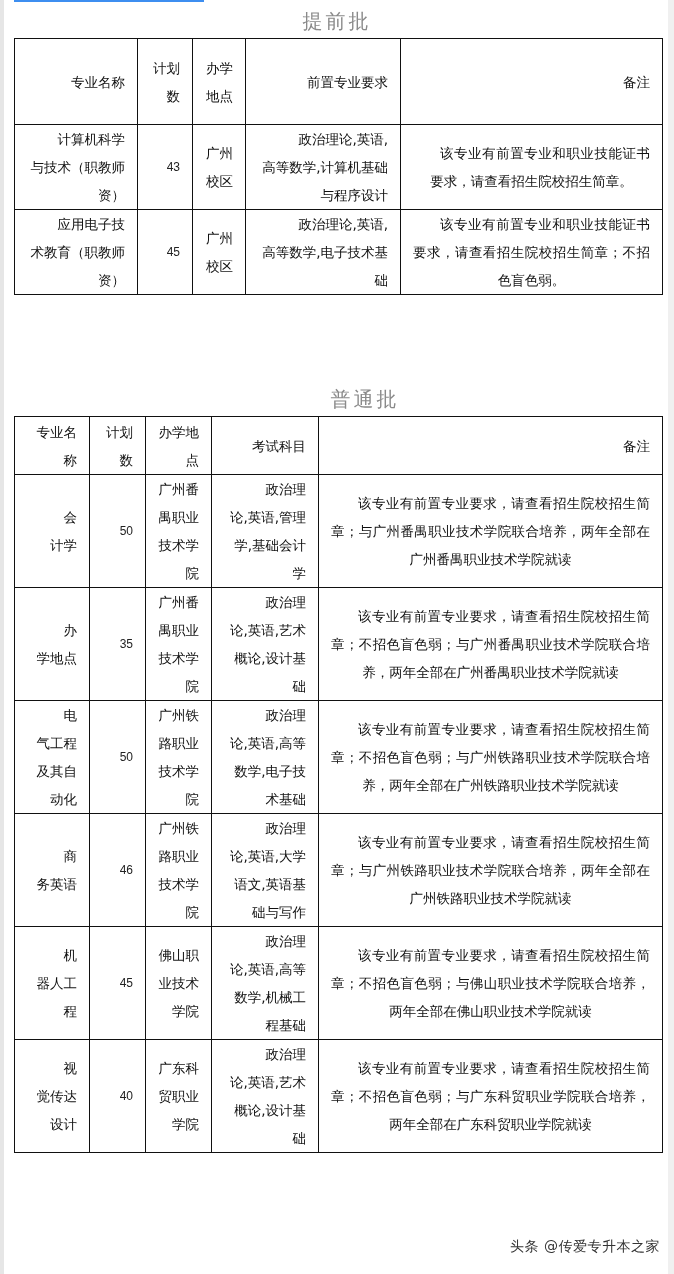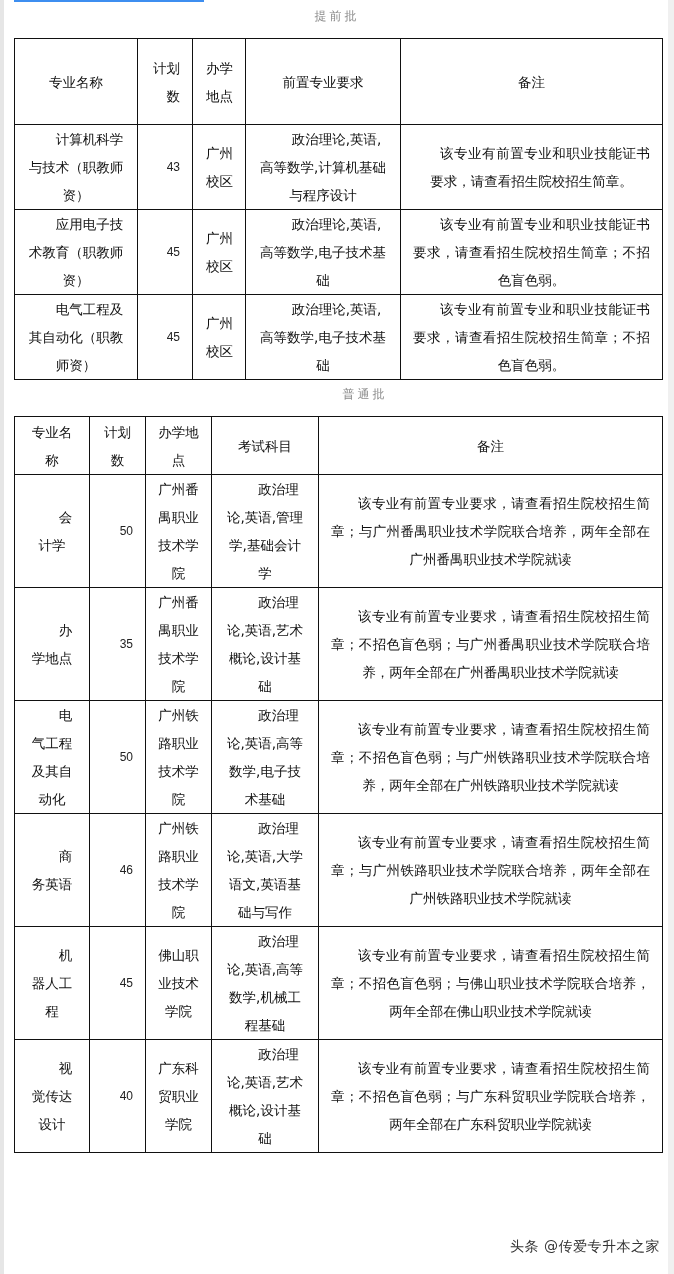--- a/index.html
+++ b/index.html
@@ -8,31 +8,31 @@
     background:#ffffff;
     font-family:"DejaVu Sans","Liberation Sans",sans-serif;
     color:#111;
   }
   .left-rail { position:absolute; left:0; top:0; width:4px; height:1274px; background:#e6e6e6; }
   .right-rail { position:absolute; right:0; top:0; width:6px; height:1274px; background:#f0f0f0; }
   .blue-bar { position:absolute; left:14px; top:0; width:190px; height:2px; background:#3d8ef0; }
   .section-title {
     position:absolute; left:0; width:674px; text-align:center;
     font-family:"DejaVu Serif","Liberation Serif",serif;
-    font-size:12px; letter-spacing:3px; color:#8a8a8a;
+    font-size:20px; letter-spacing:3px; color:#8a8a8a;
   }
   table {
     position:absolute; left:14px; border-collapse:collapse; table-layout:fixed;
     font-size:13.5px; line-height:28px;
   }
   td, th {
     border:1.3px solid #111; padding:0 12px; vertical-align:middle;
     font-weight:normal; word-break:break-all;
   }
-  .c { text-align:center; }
+  .c { text-align:right; }
   .r { text-align:right; }
   .num { text-align:right; color:#222; font-family:"Liberation Sans",sans-serif; font-size:12px; }
   .ind { text-indent:2em; }
   .note-p { text-align:justify; text-align-last:center; }
   #t1 { top:38px; width:648px; }
   #t2 { top:416px; width:648px; font-size:13.5px; }
   .watermark {
     position:absolute; right:14px; top:1238px;
     font-size:14px; color:#333; letter-spacing:0.5px;
     text-shadow:0 0 2px #fff, 0 0 3px #fff;
@@ -65,27 +65,20 @@
   </tr>
   <tr style="height:85px">
     <td class="c ind">计算机科学与技术（职教师资）</td>
     <td class="num">43</td>
     <td class="r">广州校区</td>
     <td class="c ind">政治理论,英语,高等数学,计算机基础与程序设计</td>
     <td class="note-p ind">该专业有前置专业和职业技能证书要求，请查看招生院校招生简章。</td>
   </tr>
   <tr style="height:85px">
     <td class="c ind">应用电子技术教育（职教师资）</td>
-    <td class="num">45</td>
-    <td class="r">广州校区</td>
-    <td class="c ind">政治理论,英语,高等数学,电子技术基础</td>
-    <td class="note-p ind">该专业有前置专业和职业技能证书要求，请查看招生院校招生简章；不招色盲色弱。</td>
-  </tr>
-  <tr style="height:85px">
-    <td class="c ind">电气工程及其自动化（职教师资）</td>
     <td class="num">45</td>
     <td class="r">广州校区</td>
     <td class="c ind">政治理论,英语,高等数学,电子技术基础</td>
     <td class="note-p ind">该专业有前置专业和职业技能证书要求，请查看招生院校招生简章；不招色盲色弱。</td>
   </tr>
 </tbody>
   </table>
 
 <div class="section-title" style="top:386px;padding-left:28px;">普通批</div>
 

